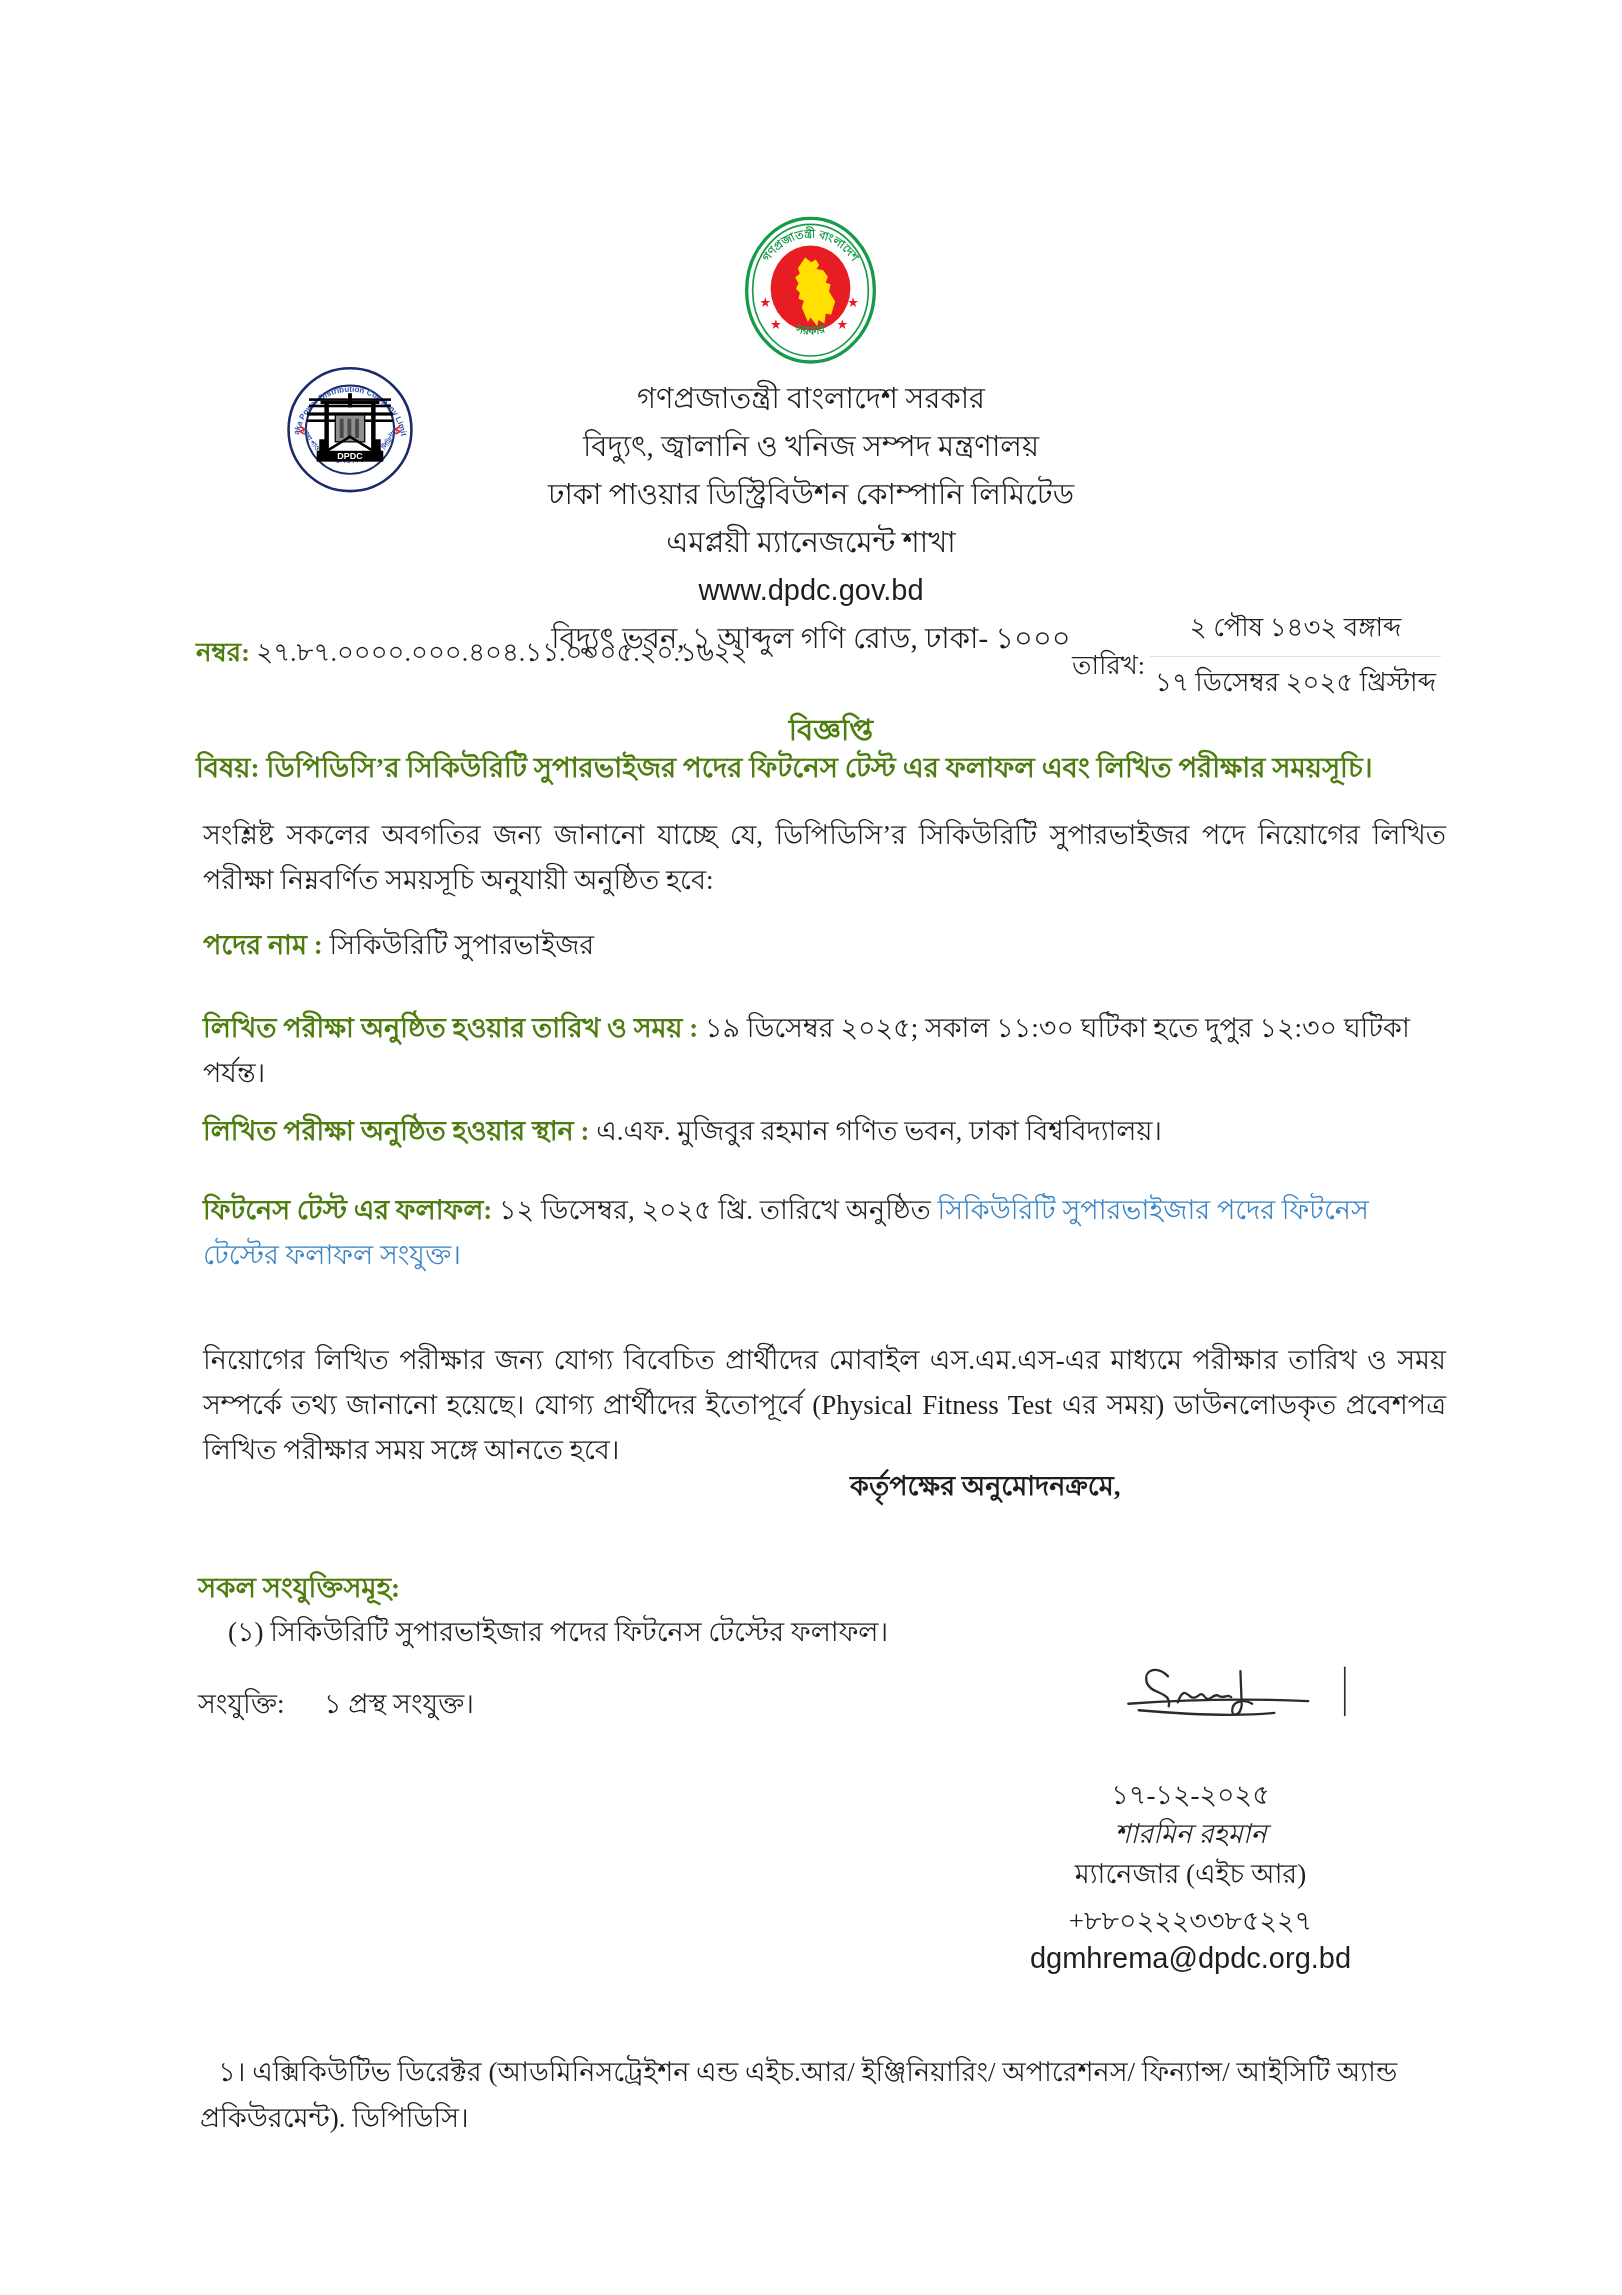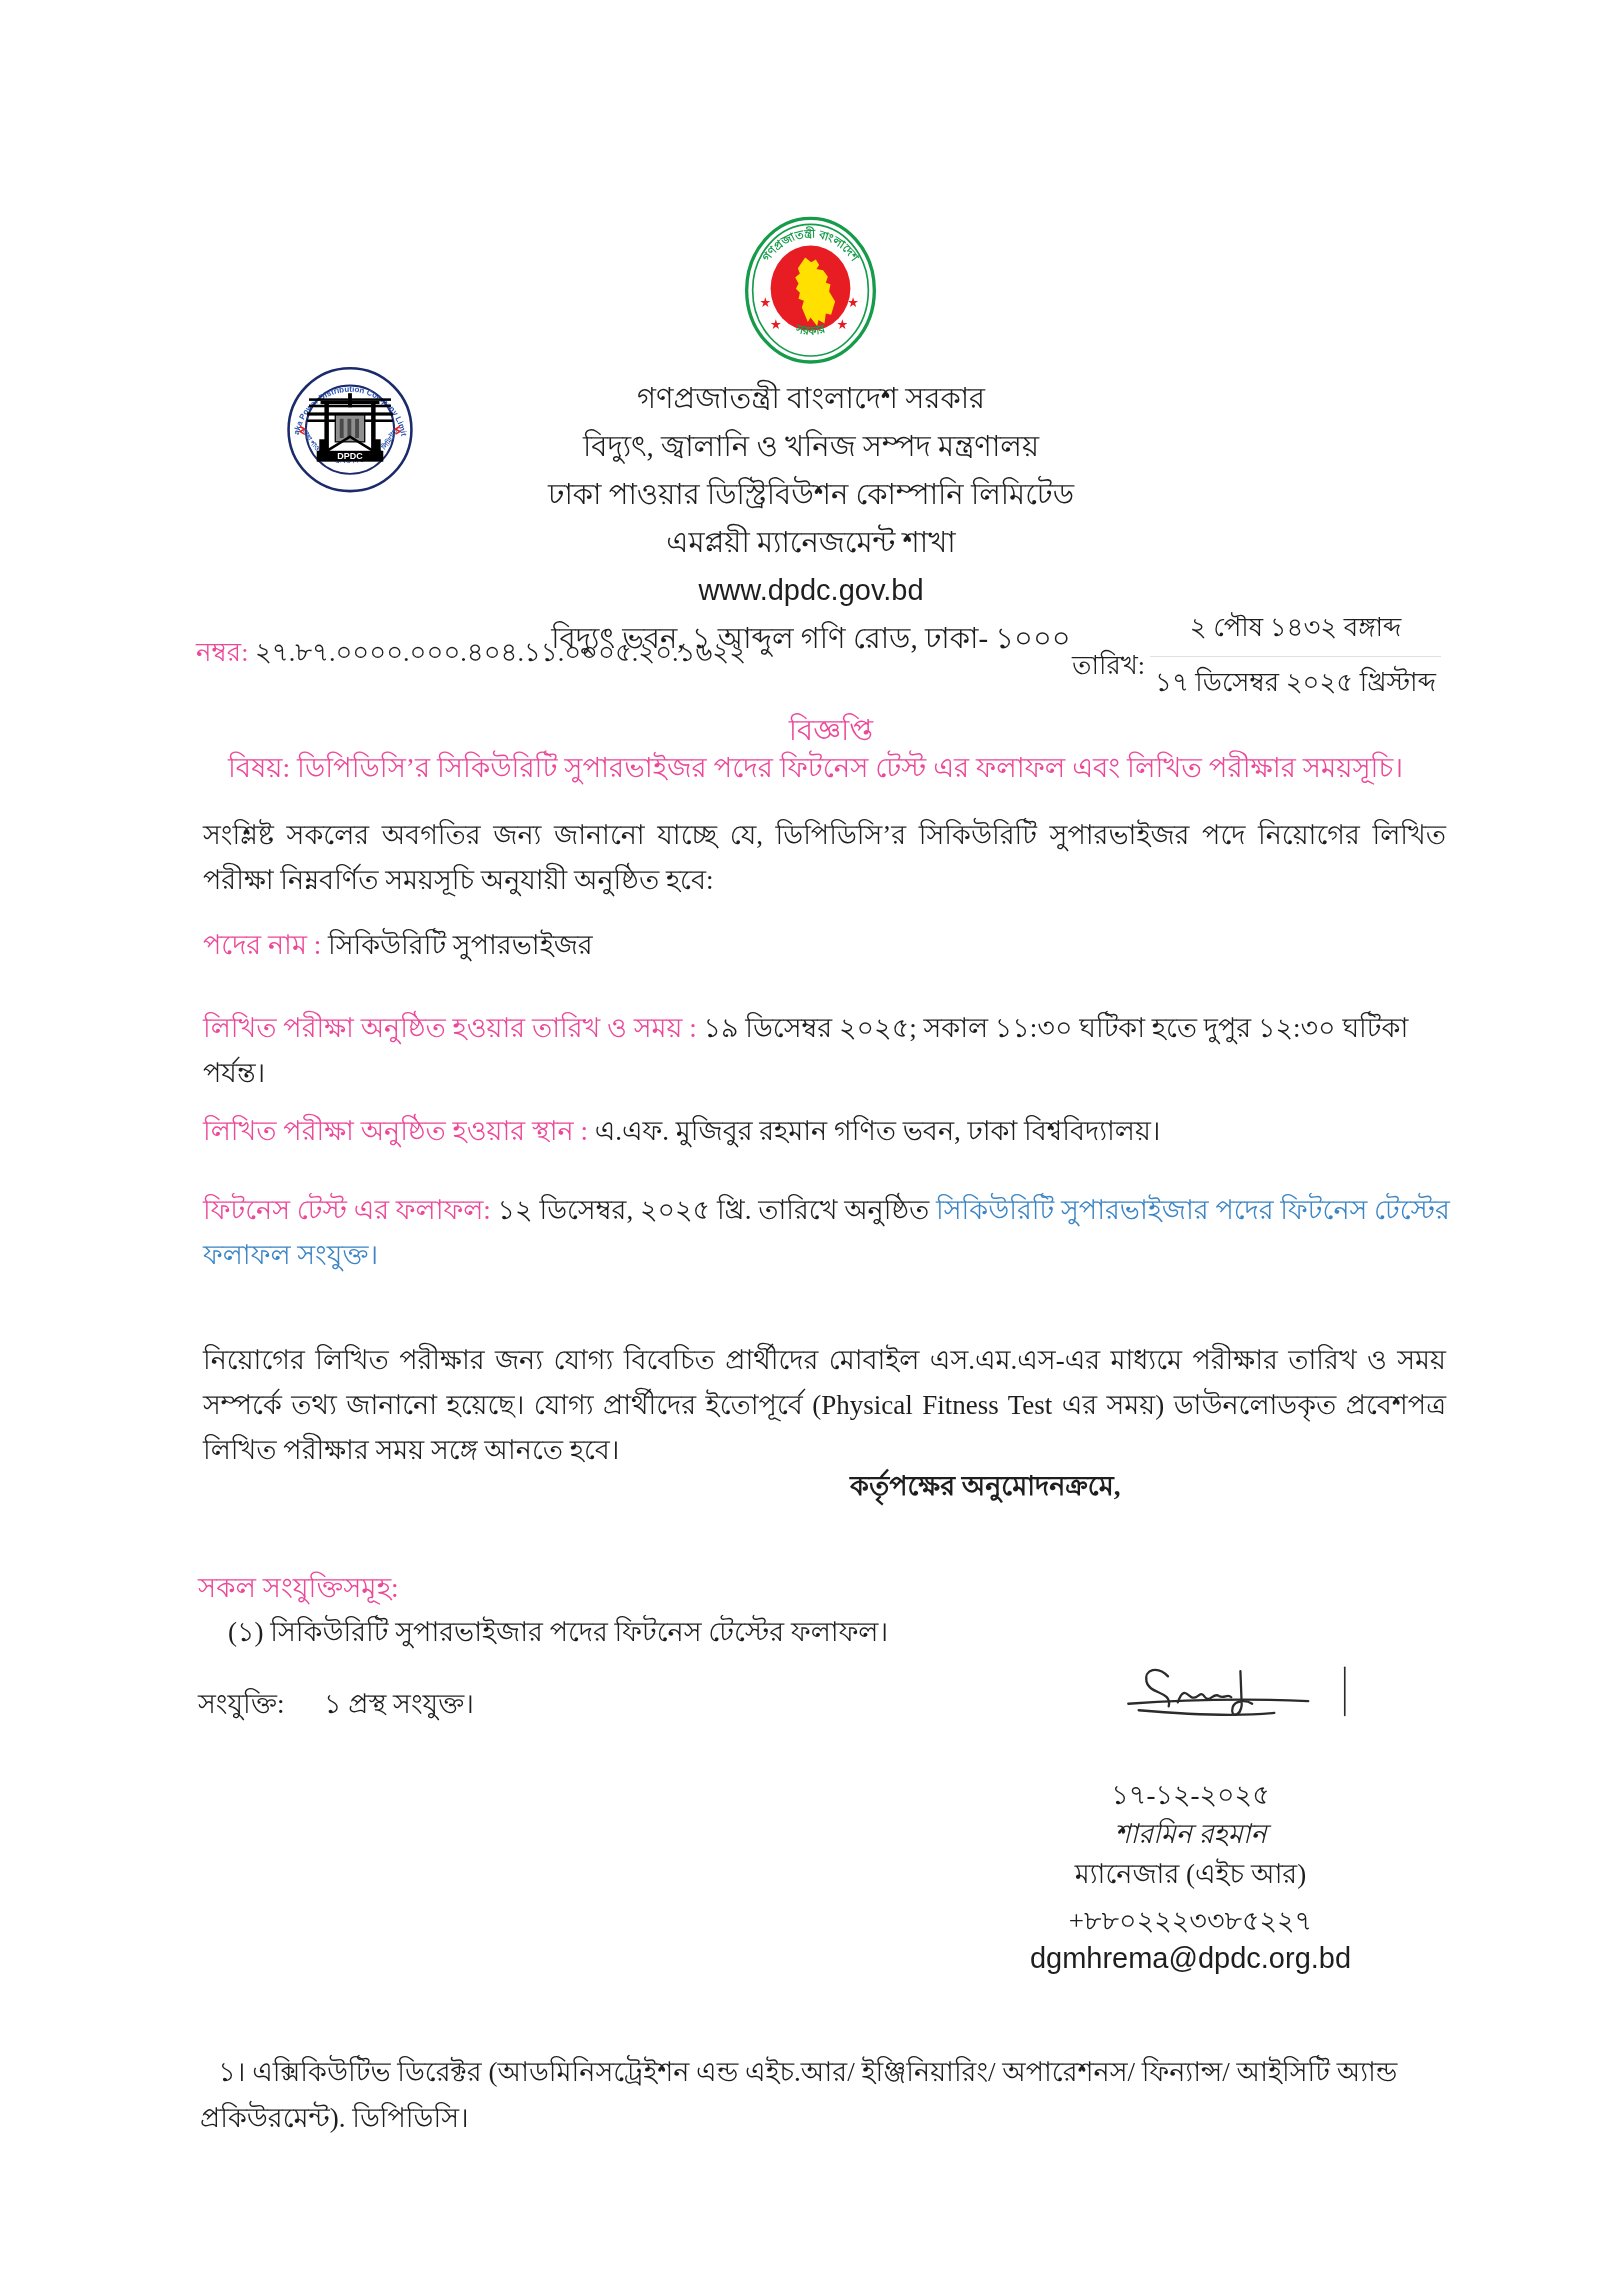--- a/index.html
+++ b/index.html
@@ -6,30 +6,30 @@
   .page{
     position:relative;
     width:1622px;height:2295px;
     background:#ffffff;
     font-family:"Liberation Serif","DejaVu Serif",serif;
     color:#1e1e1e;
     overflow:hidden;
   }
   .abs{position:absolute;}
   .center{left:0;right:0;text-align:center;}
-  .b{font-weight:normal;color:#ec4899;}
+  .b{font-weight:bold;color:#4d7c0f;}
   .latin{font-family:"Liberation Sans","DejaVu Sans",sans-serif;}
   .hdr-lines{top:374px;font-size:29px;line-height:48px;}
   .memo{top:632px;left:196px;font-size:26px;}
   .date-label{top:645px;left:1072px;font-size:26px;}
   .date-col{top:607px;left:1150px;width:291px;font-size:26px;text-align:center;}
   .date-col .l1{padding-bottom:5.2px;border-bottom:1.3px solid #e0e0e0;}
   .date-col .l2{padding-top:5.2px;}
   .title{top:707px;font-size:29px;margin-left:40px;}
-  .subject{top:747px;left:196px;width:1253px;font-size:27.5px;line-height:41px;margin-left:32px;}
+  .subject{top:747px;left:196px;width:1253px;font-size:27.5px;line-height:41px;}
   .para{font-size:27px;line-height:45px;}
   .intro{top:813px;left:203px;width:1243px;text-align:justify;}
   .post{top:924px;left:203px;font-size:27px;}
   .examdt{top:1006px;left:203px;width:1248px;}
   .venue{top:1110px;left:203px;font-size:27px;}
   .fitness{top:1188px;left:203px;width:1248px;}
   .sms{top:1338px;left:203px;width:1243px;text-align:justify;}
   .approval{top:1465px;left:850px;font-size:27px;font-weight:bold;}
   .attach-h{top:1567px;left:198px;font-size:27.5px;}
   .attach-i{top:1611px;left:228px;font-size:27px;}

